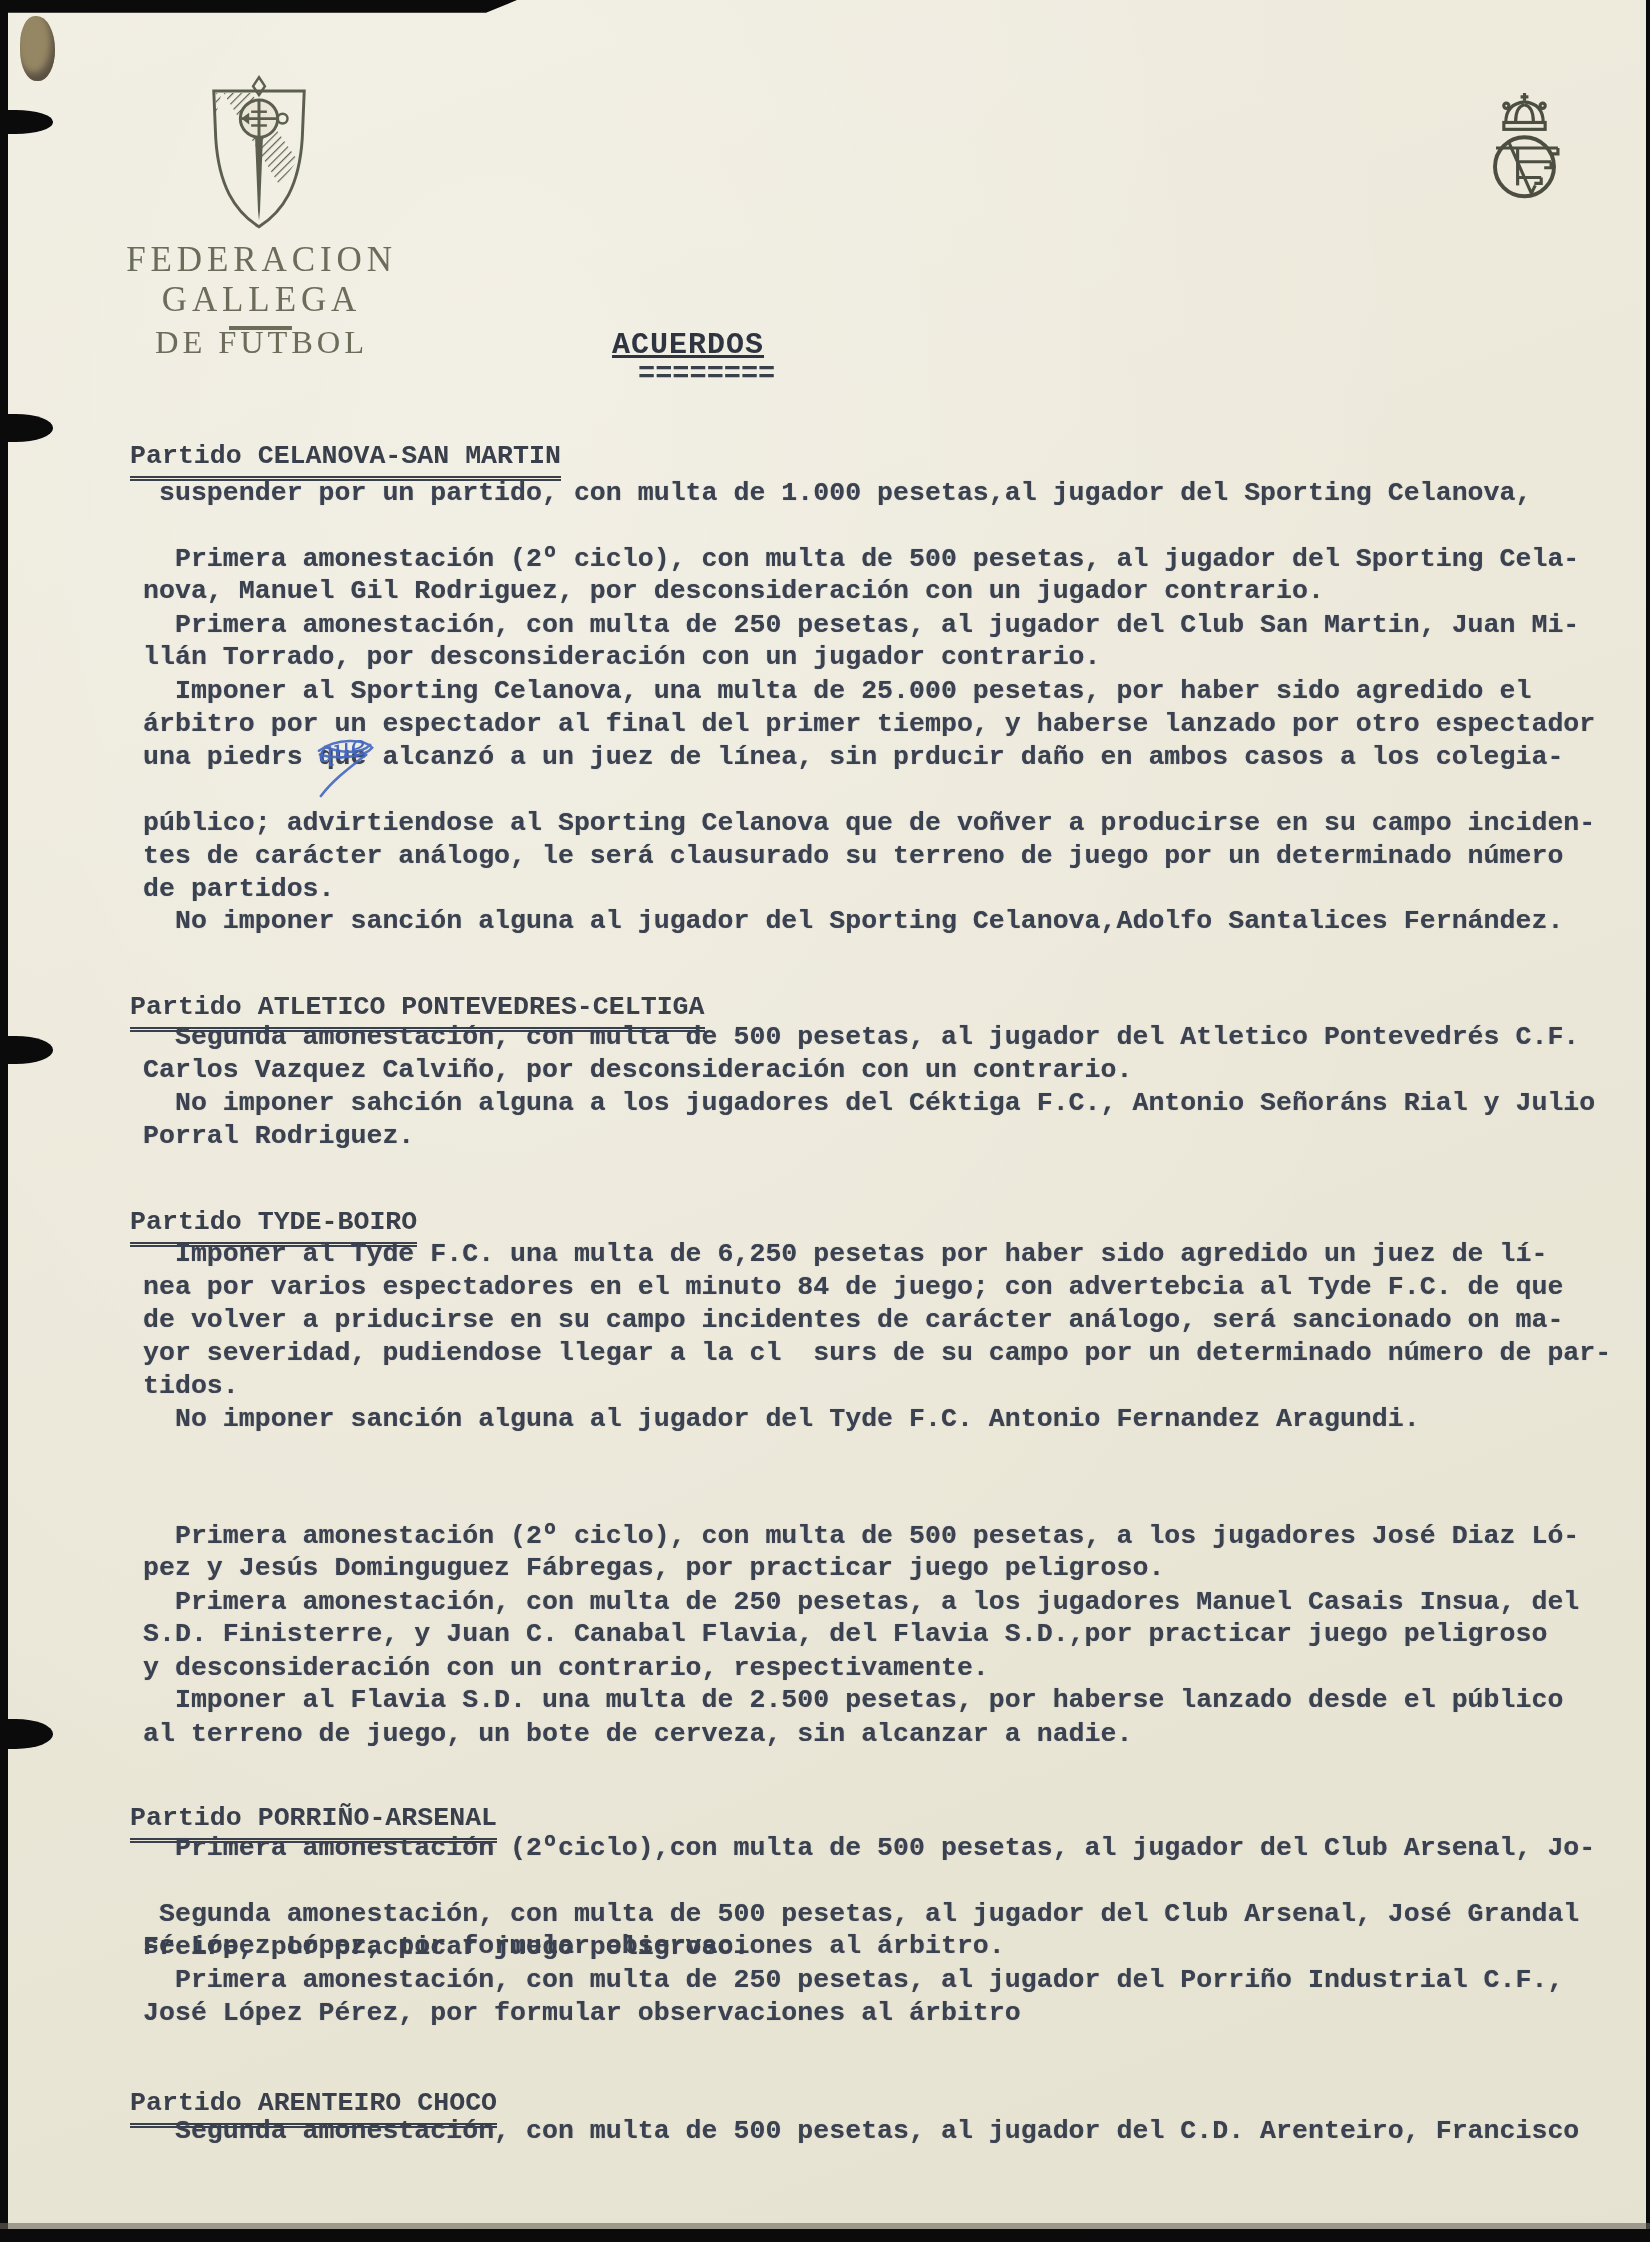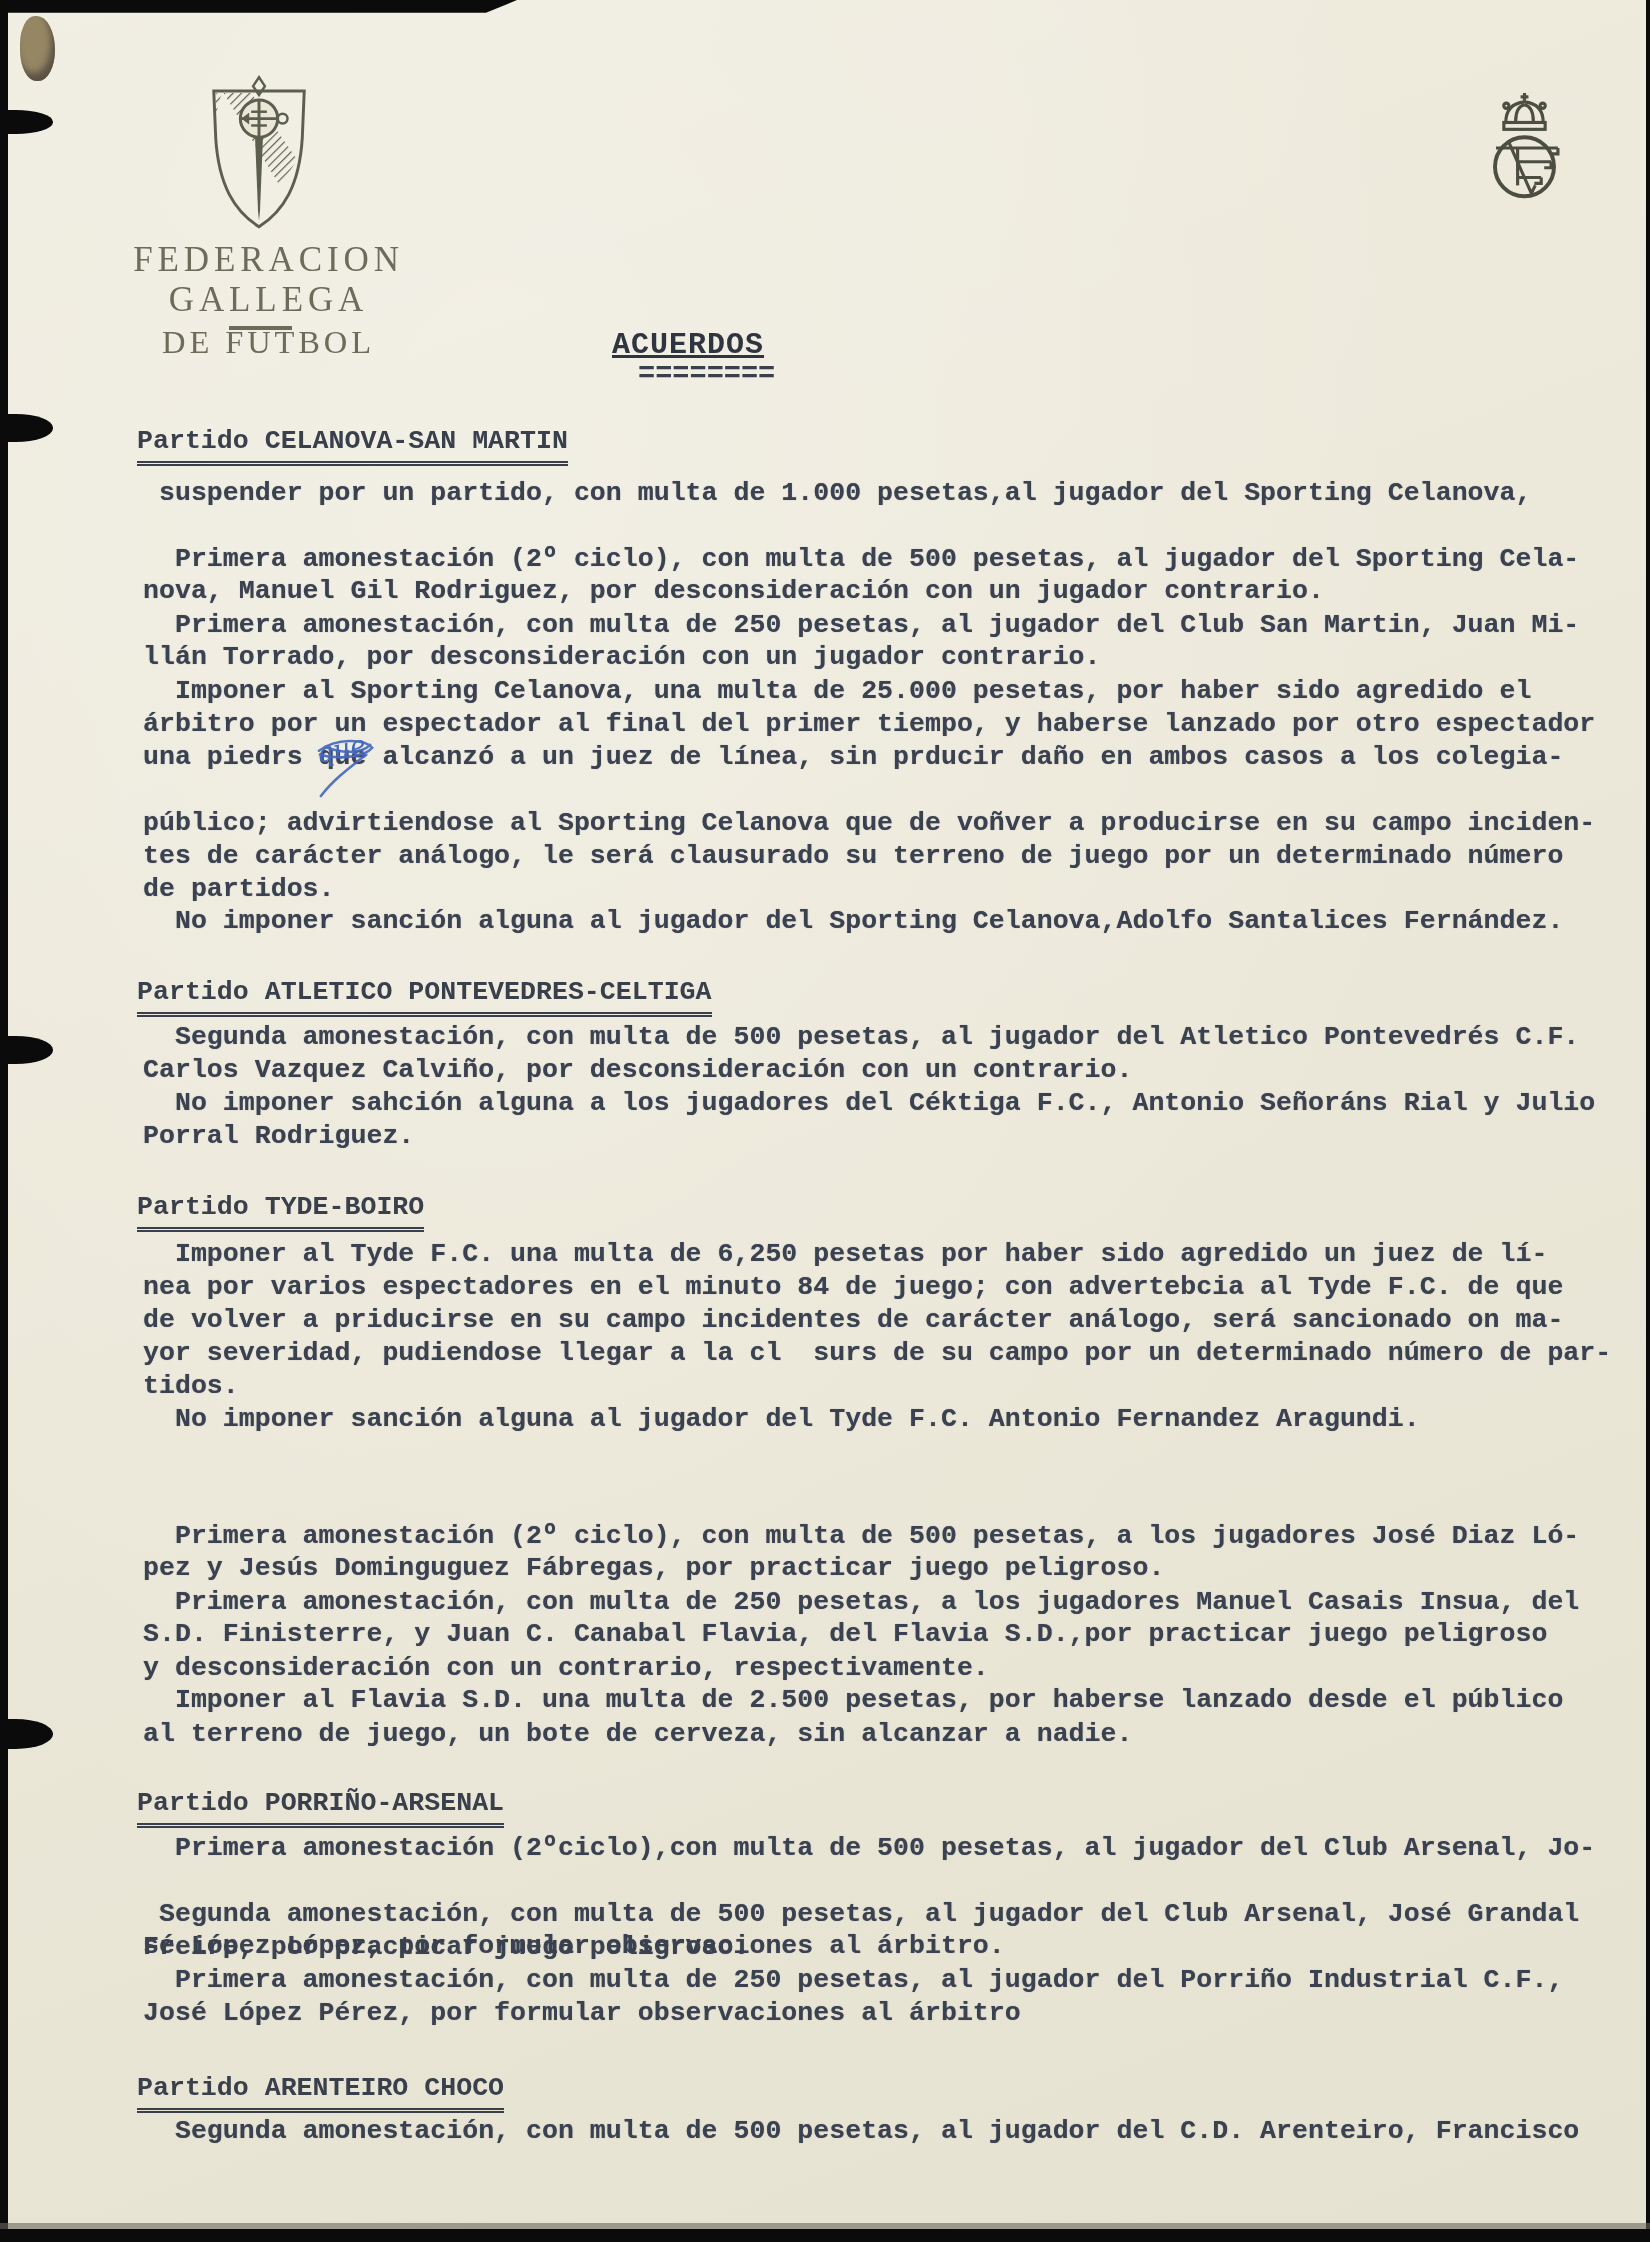--- a/index.html
+++ b/index.html
@@ -13,31 +13,31 @@
   
   .edge{position:absolute;background:#0b0b0b;}
   .edge-top{left:0;top:0;width:517px;height:12.8px;clip-path:polygon(0 0,100% 0,94% 100%,0 100%);}
   .edge-left{left:0;top:0;width:7.9px;height:2242px;}
   .edge-right{right:0;top:0;width:3.9px;height:2242px;}
   .edge-bottom{left:0;top:2229px;width:1650px;height:12.8px;}
   .edge-bottom-shadow{position:absolute;left:0;top:2223px;width:1650px;height:5.9px;background:#6b675c;opacity:.6;}
   .notch{position:absolute;left:0;width:53px;background:#0b0b0b;border-radius:0 70% 70% 0 / 0 50% 50% 0;}
   .blotch{position:absolute;left:19.7px;top:15.8px;width:35px;height:65px;background:#8d7c57;border-radius:45% 55% 50% 50%;box-shadow:inset -3.9px -7.9px 7.9px #4a4132;opacity:.9;}
   
-  .lh-name{position:absolute;left:46px;top:240px;width:445px;text-align:center;
+  .lh-name{position:absolute;left:39px;top:240px;width:445px;text-align:center;
     font-family:"Liberation Serif","DejaVu Serif",serif;color:#6b6d5a;}
   .lh-line1{font-size:35px;letter-spacing:4.9px;}
   .lh-line2{font-size:32.5px;letter-spacing:3.9px;margin-top:3.9px;}
   .lh-dash{position:absolute;left:229px;top:326px;width:63px;height:3.9px;background:#6b6d5a;}
   .shield{position:absolute;left:200px;top:75px;}
   .crest{position:absolute;left:1480px;top:91px;}
   
   .title{position:absolute;left:612px;top:328px;font-size:30px;font-weight:bold;color:#2f3540;letter-spacing:1px;white-space:pre;text-decoration:underline;}
   .title-eq{position:absolute;left:638px;top:358px;font-size:28.6px;font-weight:bold;color:#39404c;letter-spacing:0;white-space:pre;}
-  .hd{position:absolute;left:137px;font-size:26.6px;font-weight:bold;color:#39404c;white-space:pre;}
+  .hd{position:absolute;left:130px;font-size:26.6px;font-weight:bold;color:#39404c;white-space:pre;margin-top:15px;}
   .hd span{border-bottom:5.9px double #39404c;padding-bottom:4.9px;display:inline-block;}
   .ln{position:absolute;left:143px;font-size:26.6px;line-height:1;font-weight:bold;color:#3a4150;white-space:pre;
       text-shadow:0 0 1px rgba(44,50,66,.45);}
   
   .hand{position:absolute;left:316px;top:733px;font-family:"DejaVu Serif","Liberation Serif",serif;
         font-style:italic;font-size:26.6px;color:#4468c0;transform:rotate(-12deg);}
   .scribble{position:absolute;left:305px;top:729px;}
 </style>
 </head>
 <body>

